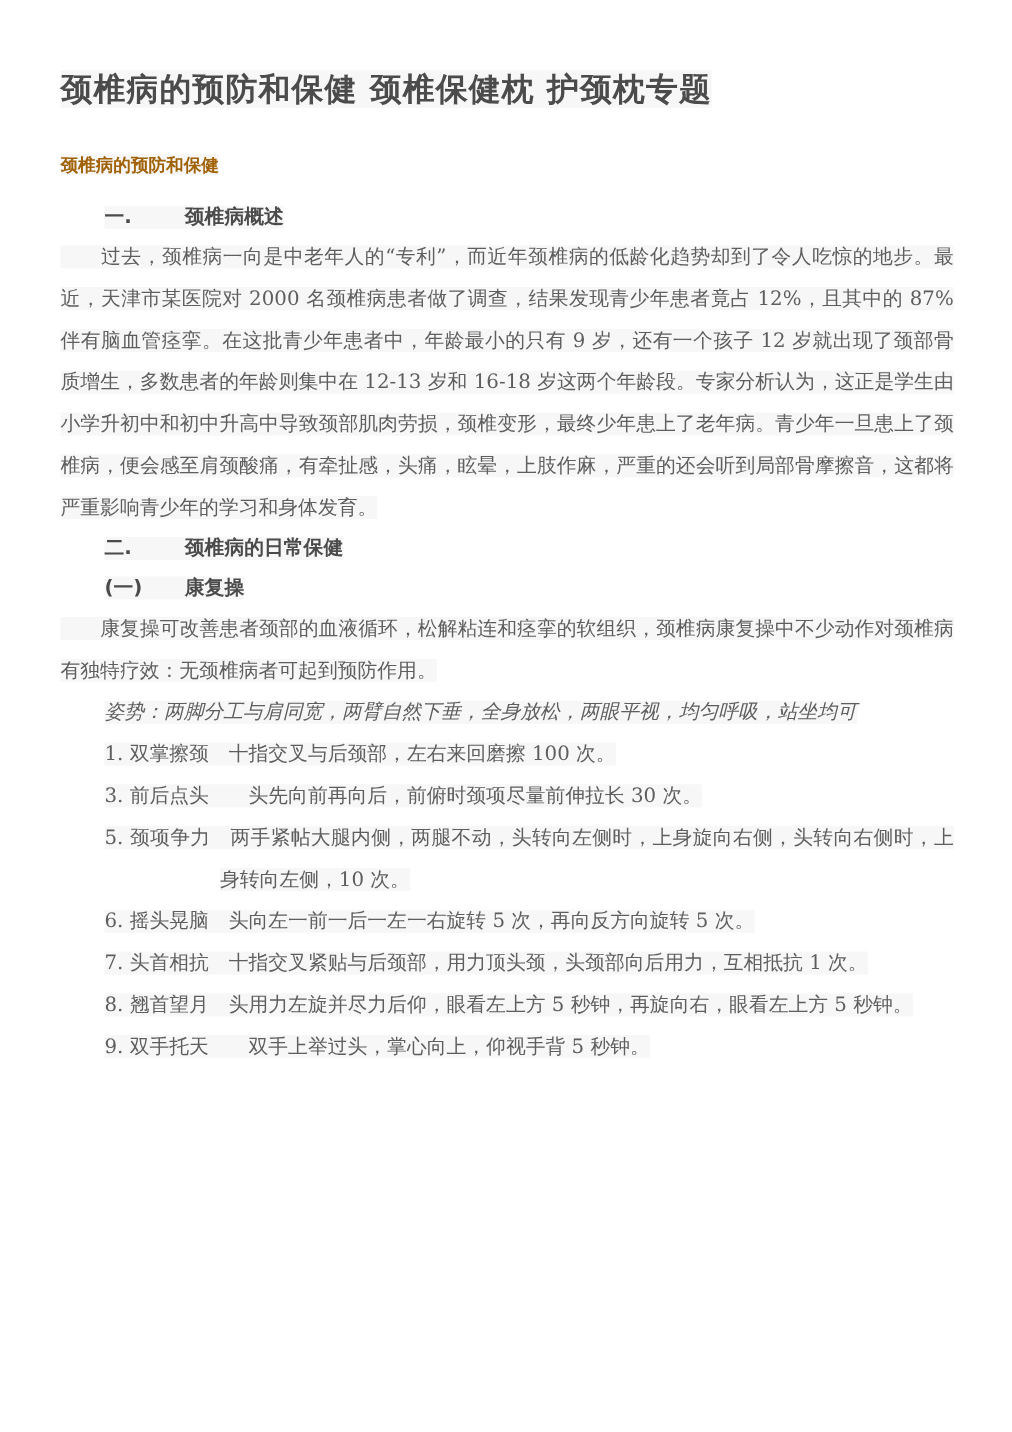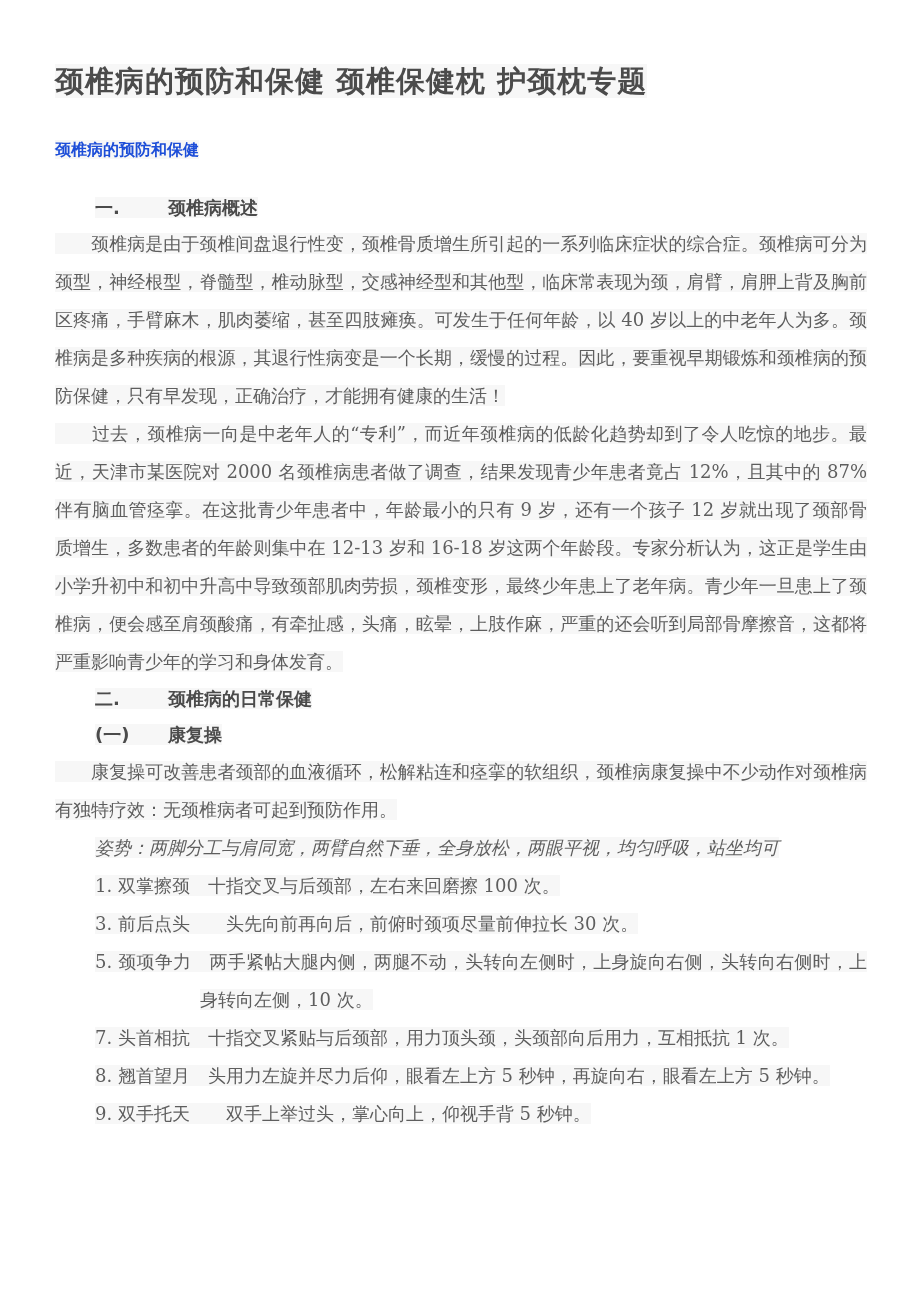--- a/index.html
+++ b/index.html
@@ -30,24 +30,24 @@
     line-height: 52px;
     color: #4b4b4b;
     letter-spacing: 1px;
   }
   .doc-subtitle {
     margin-top: 30px;
     font-family: "DejaVu Sans", "Liberation Sans", sans-serif;
     font-weight: bold;
     font-size: 16px;
     line-height: 26px;
-    color: #1d4ed8;
+    color: #a16207;
   }
   .sec-heading {
-    margin-top: 28px;
+    margin-top: 18px;
     font-family: "DejaVu Sans", "Liberation Sans", sans-serif;
     font-weight: bold;
     font-size: 18px;
     line-height: 34px;
     color: #4b4b4b;
     text-indent: 40px;
   }
   .sub-heading {
     font-family: "DejaVu Sans", "Liberation Sans", sans-serif;
     font-weight: bold;
@@ -93,23 +93,20 @@
   </div>
 
   <div class="doc-subtitle">
     <span class="hl">颈椎病的预防和保健</span>
   </div>
 
   <div class="sec-heading">
     <span class="hl"><span class="hnum">一.</span><span>颈椎病概述</span></span>
   </div>
 
-  <p class="body-para">
-    <span class="hl">　　颈椎病是由于颈椎间盘退行性变，颈椎骨质增生所引起的一系列临床症状的综合症。颈椎病可分为颈型，神经根型，脊髓型，椎动脉型，交感神经型和其他型，临床常表现为颈，肩臂，肩胛上背及胸前区疼痛，手臂麻木，肌肉萎缩，甚至四肢瘫痪。可发生于任何年龄，以 40 岁以上的中老年人为多。颈椎病是多种疾病的根源，其退行性病变是一个长期，缓慢的过程。因此，要重视早期锻炼和颈椎病的预防保健，只有早发现，正确治疗，才能拥有健康的生活！</span>
-  </p>
 
   <p class="body-para">
     <span class="hl">　　过去，颈椎病一向是中老年人的“专利”，而近年颈椎病的低龄化趋势却到了令人吃惊的地步。最近，天津市某医院对 2000 名颈椎病患者做了调查，结果发现青少年患者竟占 12%，且其中的 87%伴有脑血管痉挛。在这批青少年患者中，年龄最小的只有 9 岁，还有一个孩子 12 岁就出现了颈部骨质增生，多数患者的年龄则集中在 12-13 岁和 16-18 岁这两个年龄段。专家分析认为，这正是学生由小学升初中和初中升高中导致颈部肌肉劳损，颈椎变形，最终少年患上了老年病。青少年一旦患上了颈椎病，便会感至肩颈酸痛，有牵扯感，头痛，眩晕，上肢作麻，严重的还会听到局部骨摩擦音，这都将严重影响青少年的学习和身体发育。</span>
   </p>
 
   <div class="sub-heading">
     <span class="hl"><span class="hnum">二.</span><span>颈椎病的日常保健</span></span>
   </div>
 
   <div class="sub-heading">
@@ -127,20 +124,23 @@
   <p class="exercise">
     <span class="hl">1. 双掌擦颈　十指交叉与后颈部，左右来回磨擦 100 次。</span>
   </p>
   <p class="exercise">
     <span class="hl">3. 前后点头　　头先向前再向后，前俯时颈项尽量前伸拉长 30 次。</span>
   </p>
   <p class="exercise">
     <span class="hl">5. 颈项争力　两手紧帖大腿内侧，两腿不动，头转向左侧时，上身旋向右侧，头转向右侧时，上身转向左侧，10 次。</span>
   </p>
   <p class="exercise">
+    <span class="hl">6. 摇头晃脑　头向左一前一后一左一右旋转 5 次，再向反方向旋转 5 次。</span>
+  </p>
+  <p class="exercise">
     <span class="hl">7. 头首相抗　十指交叉紧贴与后颈部，用力顶头颈，头颈部向后用力，互相抵抗 1 次。</span>
   </p>
   <p class="exercise">
     <span class="hl">8. 翘首望月　头用力左旋并尽力后仰，眼看左上方 5 秒钟，再旋向右，眼看左上方 5 秒钟。</span>
   </p>
   <p class="exercise">
     <span class="hl">9. 双手托天　　双手上举过头，掌心向上，仰视手背 5 秒钟。</span>
   </p>
 
 </div>

